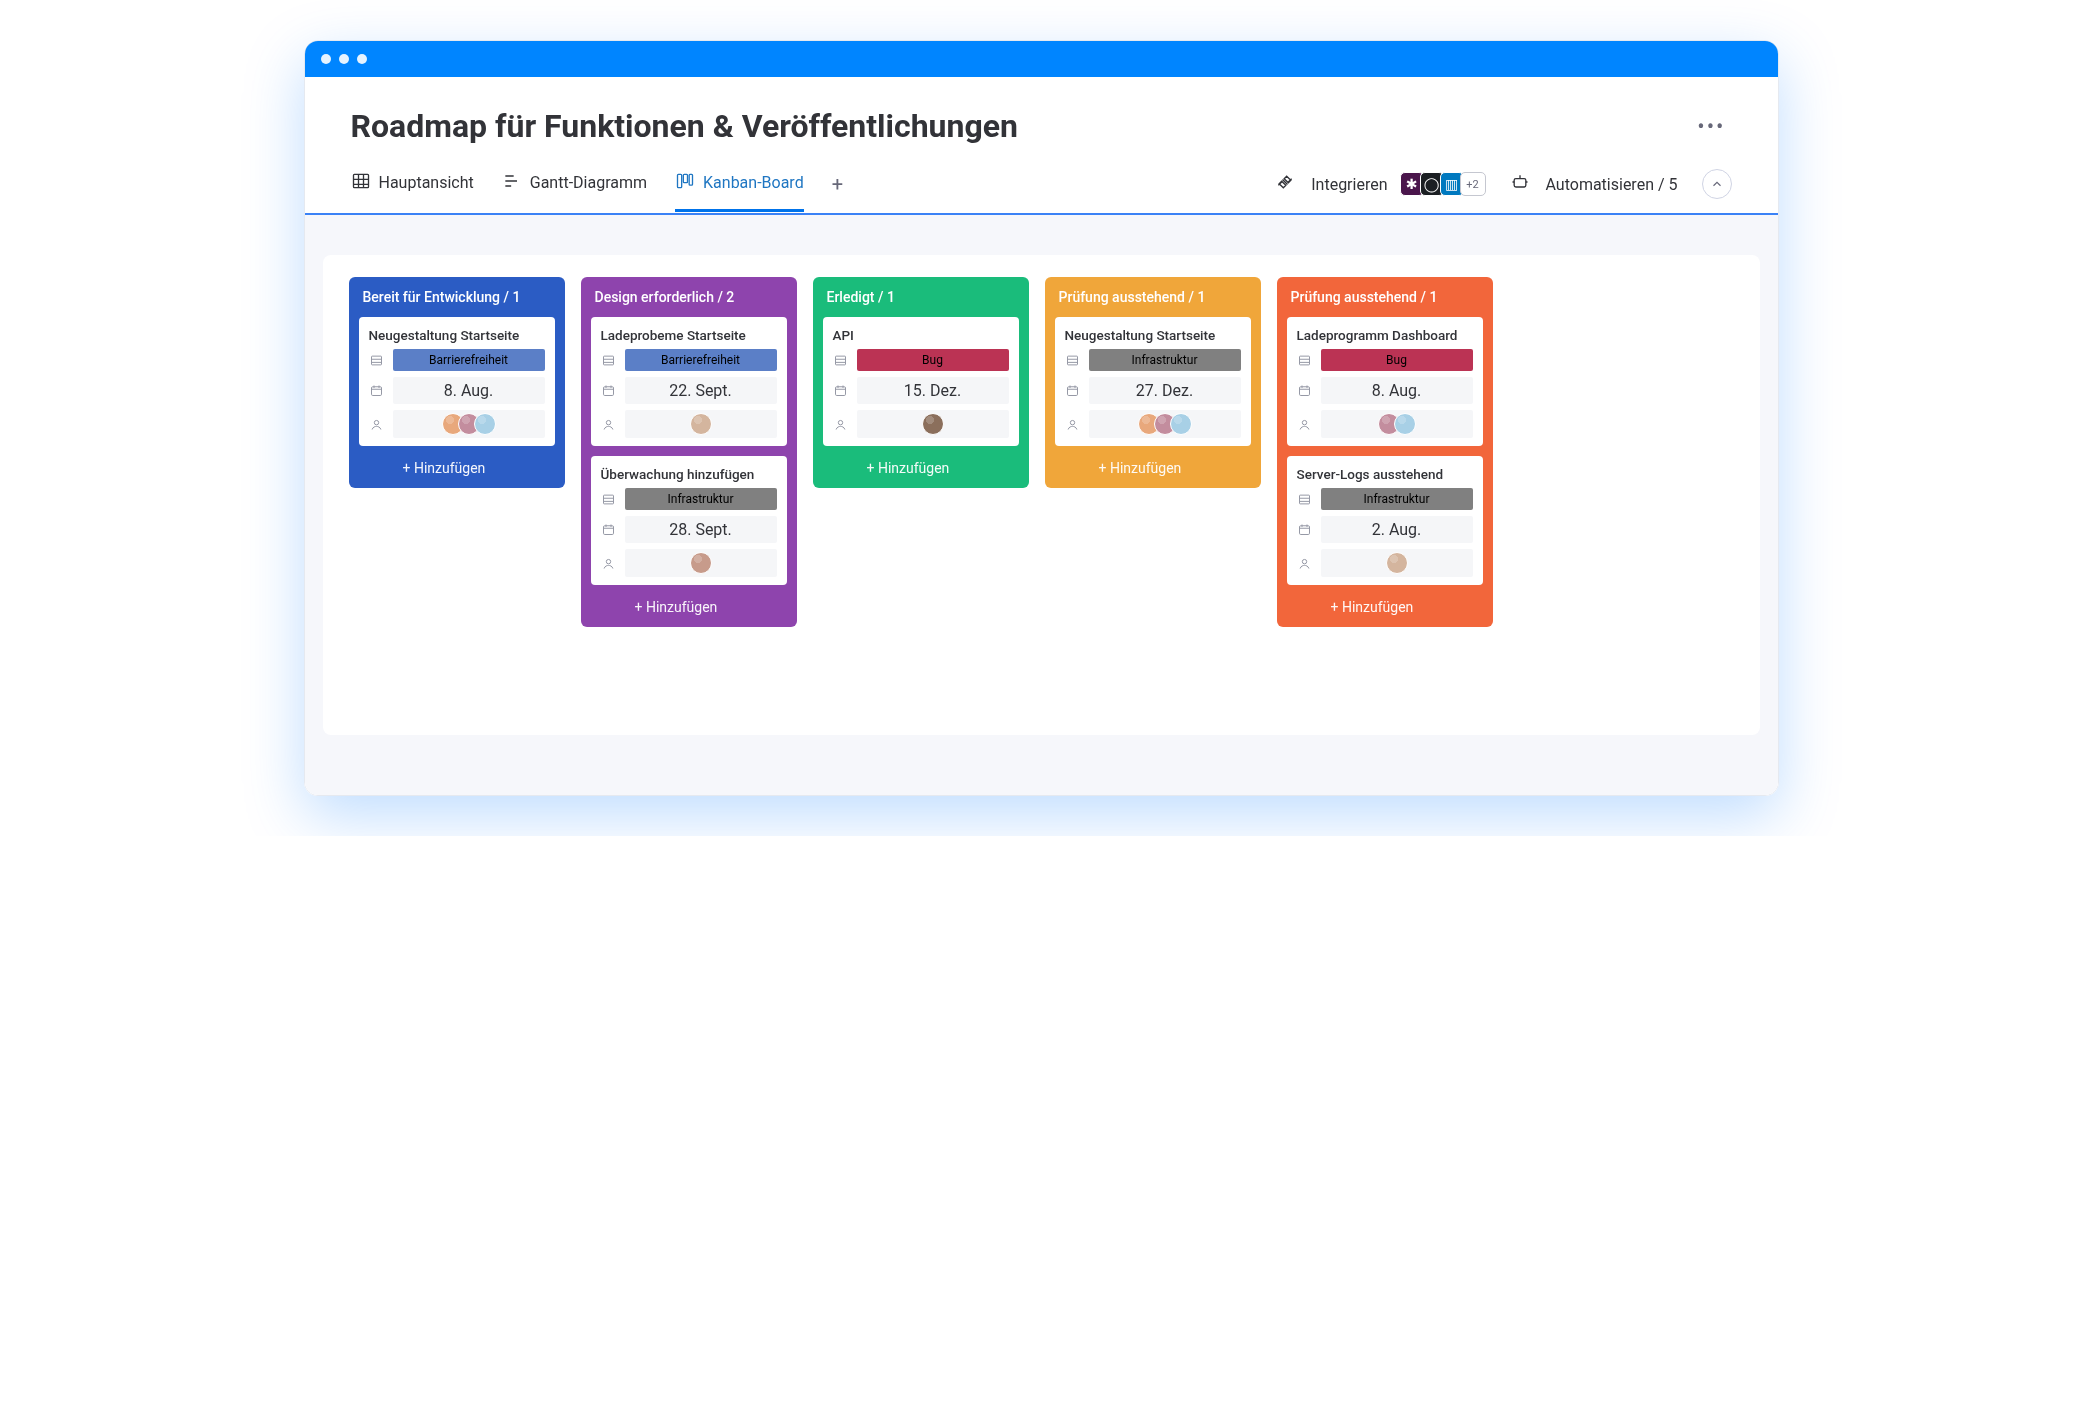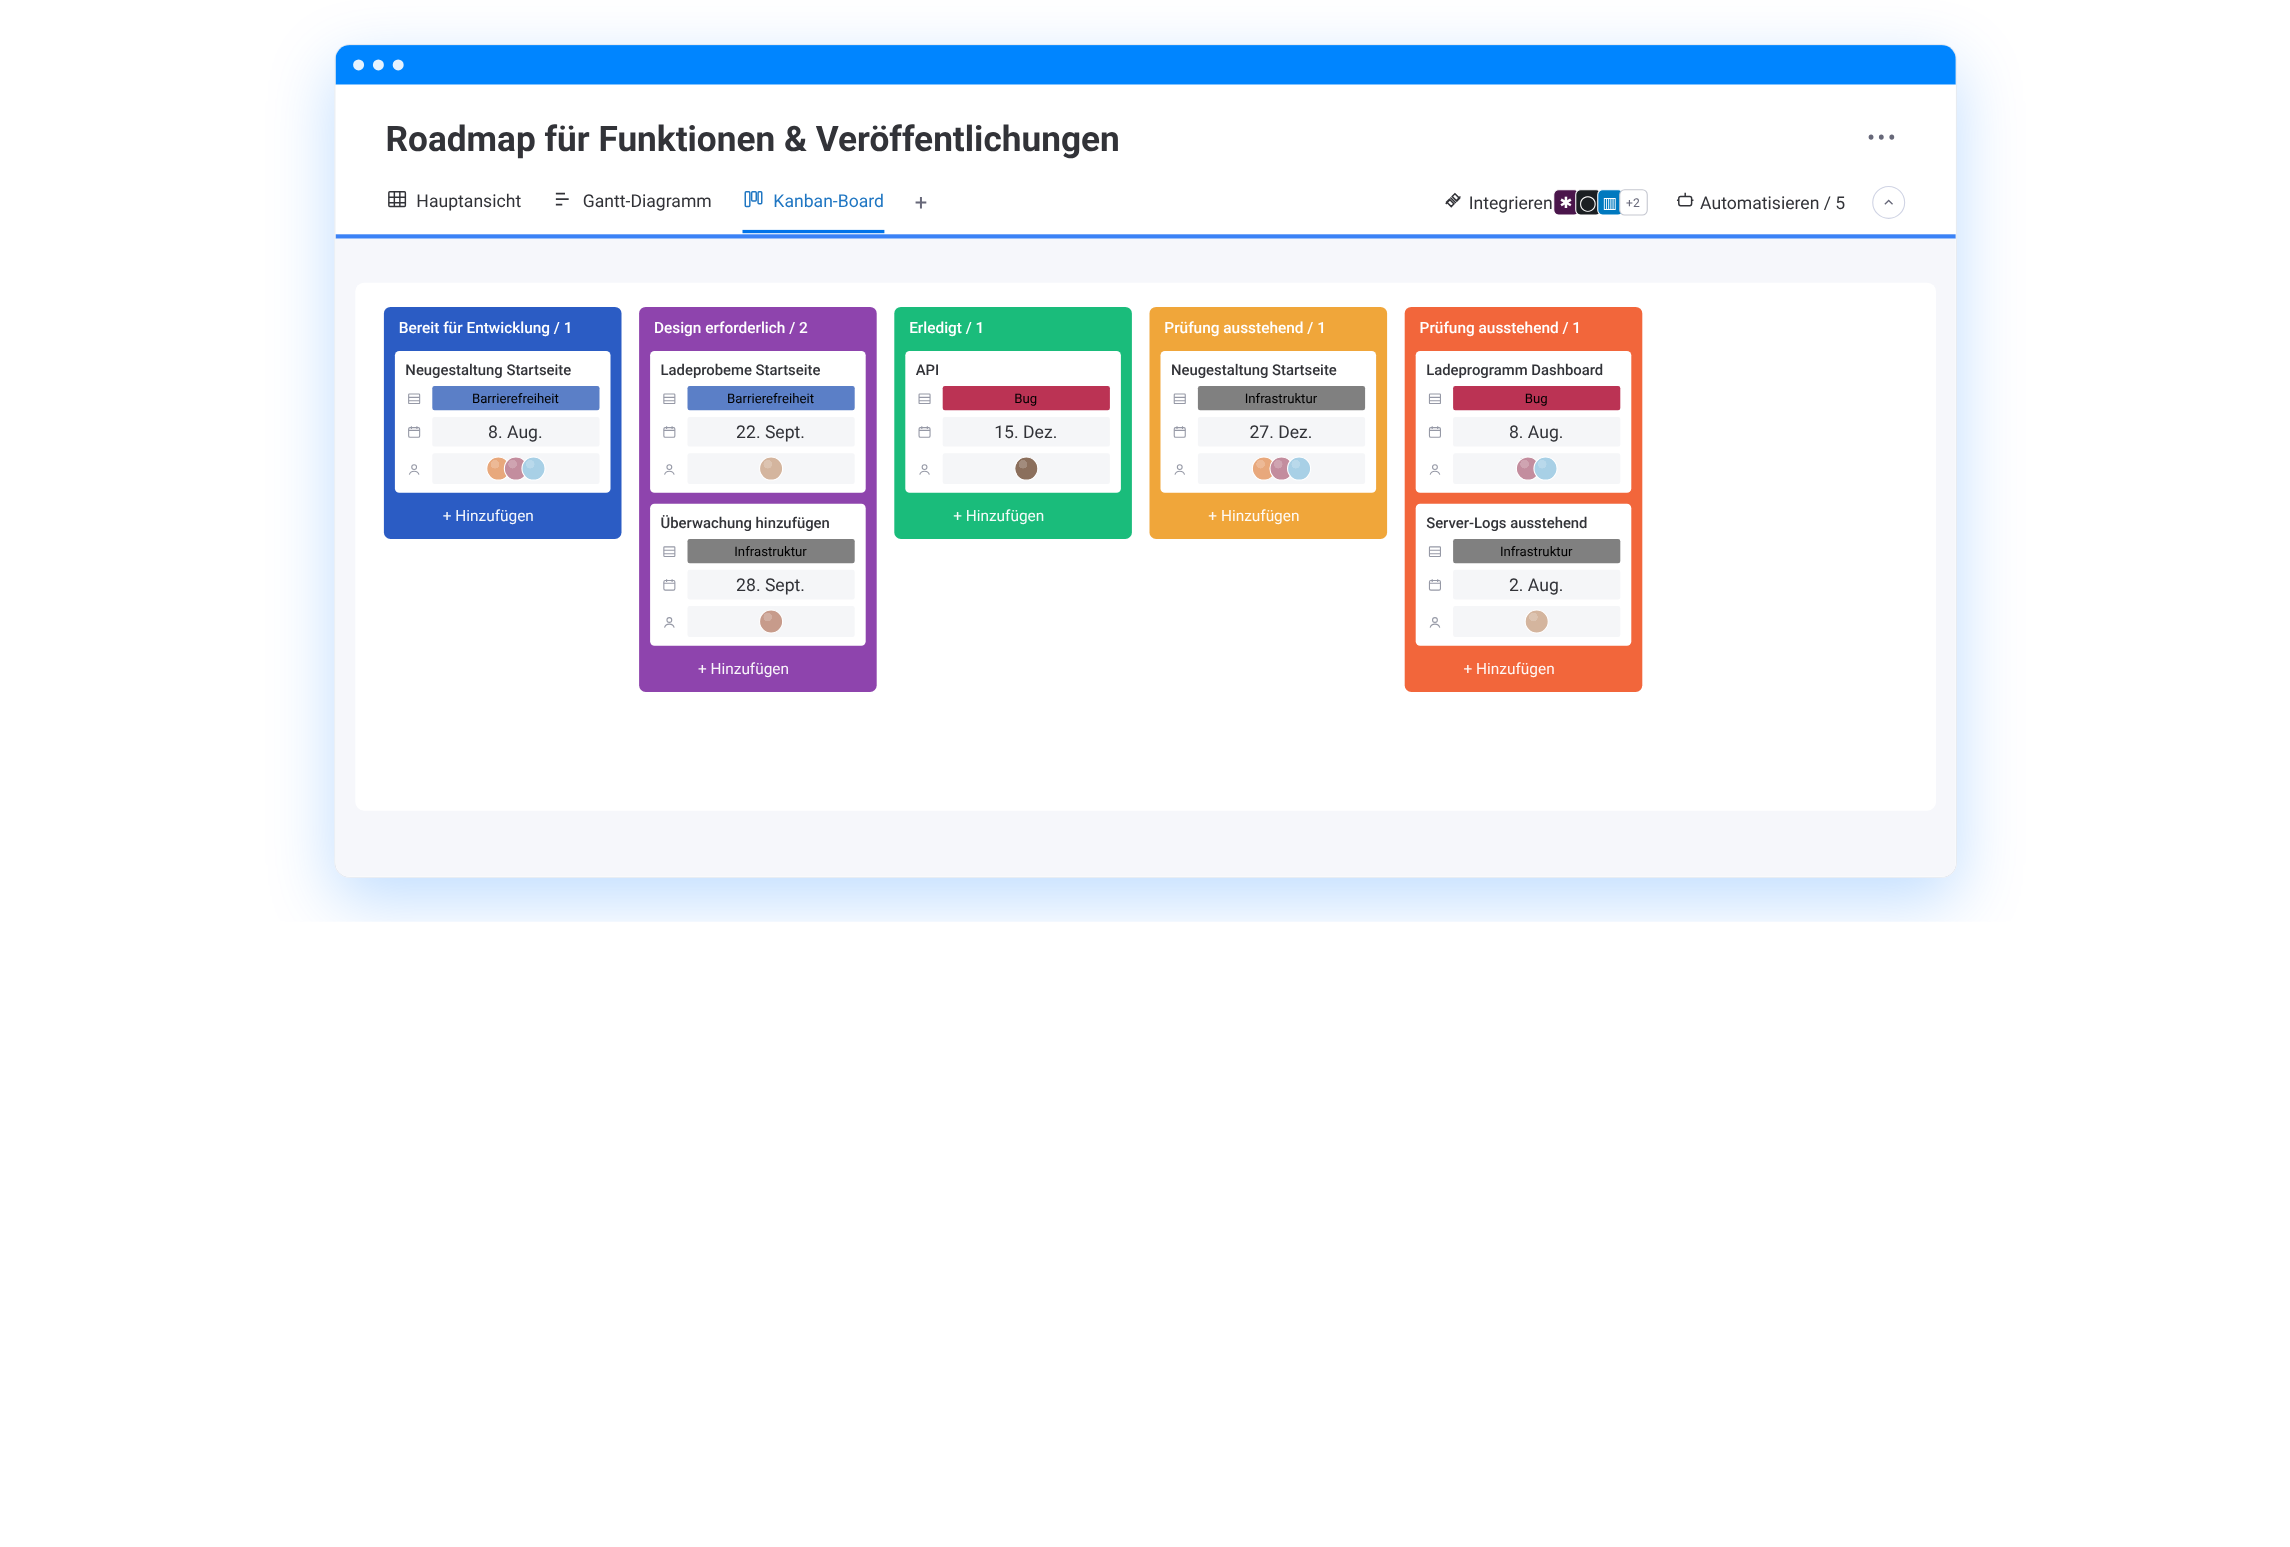--- a/index.html
+++ b/index.html
@@ -33,21 +33,21 @@
     justify-content: space-between;
   }
   .header h1 { font-size: 32px; font-weight: 700; color: #323338; }
   .more-dots { color: #676879; font-size: 22px; letter-spacing: 2px; cursor: pointer; padding: 6px; }
   
   .tabbar {
     display: flex;
     align-items: center;
     gap: 28px;
     padding: 14px 46px 0;
-    border-bottom: 4px solid #3b82f6;
+    border-bottom: 2px solid #3b82f6;
   }
   .tab {
     display: flex;
     align-items: center;
     gap: 8px;
     color: #323338;
     font-size: 16px;
     padding-bottom: 14px;
     cursor: pointer;
     border-bottom: 3px solid transparent;
@@ -58,21 +58,21 @@
   .toolbar-right {
     margin-left: auto;
     display: flex;
     align-items: center;
     gap: 24px;
     padding-bottom: 14px;
   }
   .tool {
     display: flex;
     align-items: center;
-    gap: 4px;
+    gap: 16px;
     color: #323338;
     font-size: 16px;
     cursor: pointer;
   }
   .tool svg { width: 20px; height: 20px; }
   .int-icons { display: flex; align-items: center; }
   .int-icon {
     width: 24px; height: 24px; border-radius: 5px;
     margin-left: -4px; border: 1.5px solid #fff;
     display: flex; align-items: center; justify-content: center;

